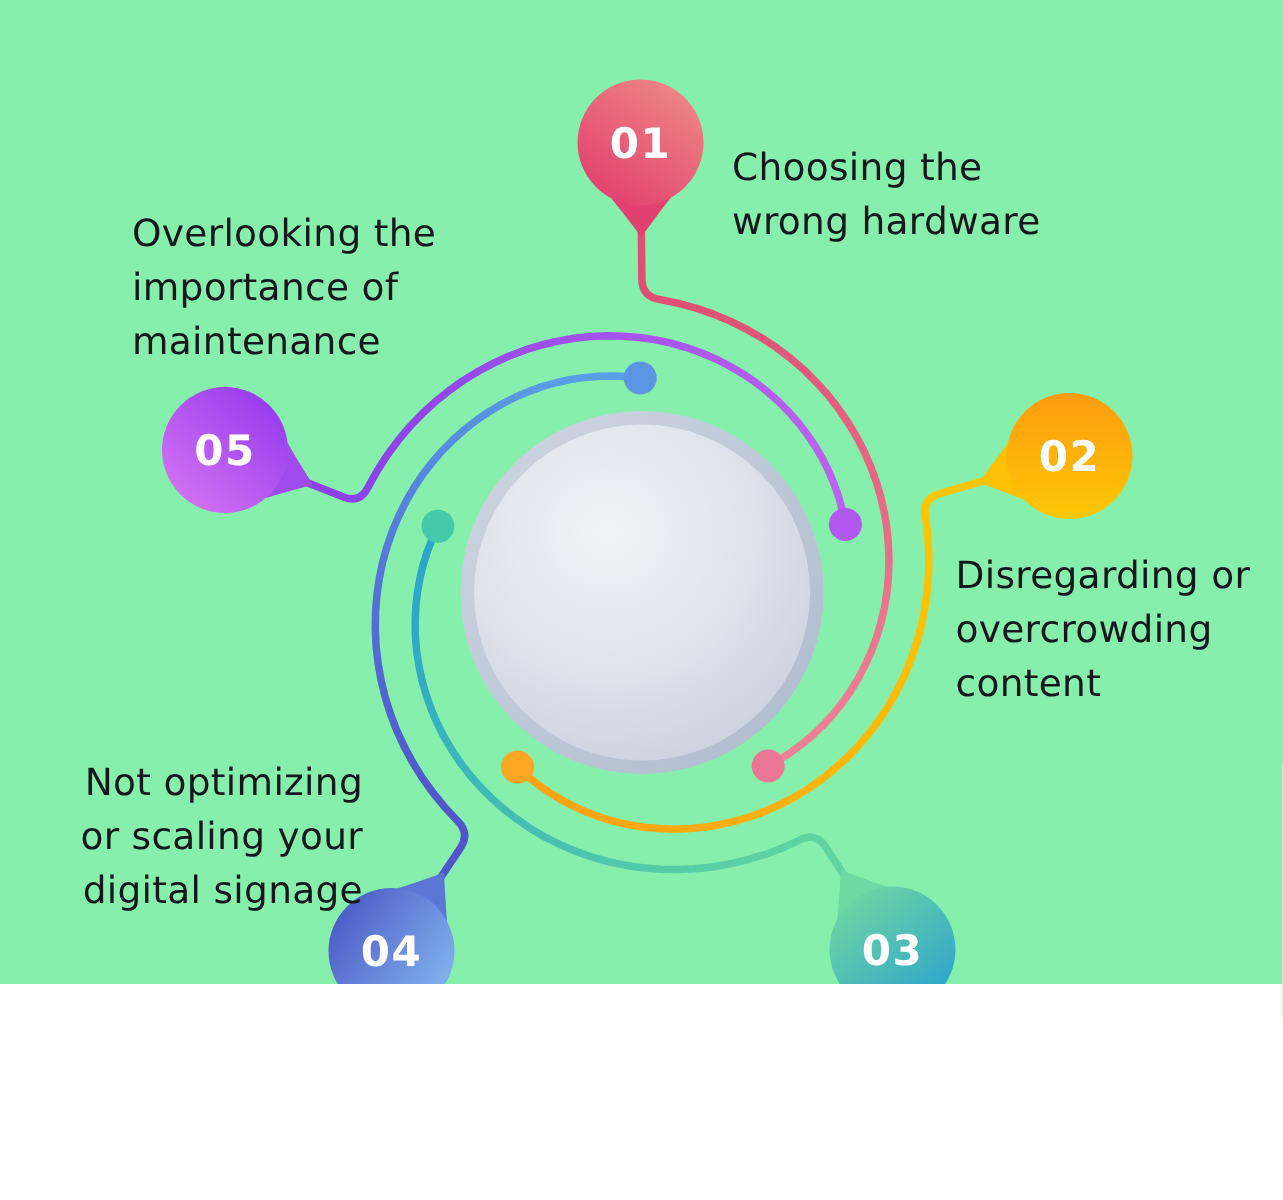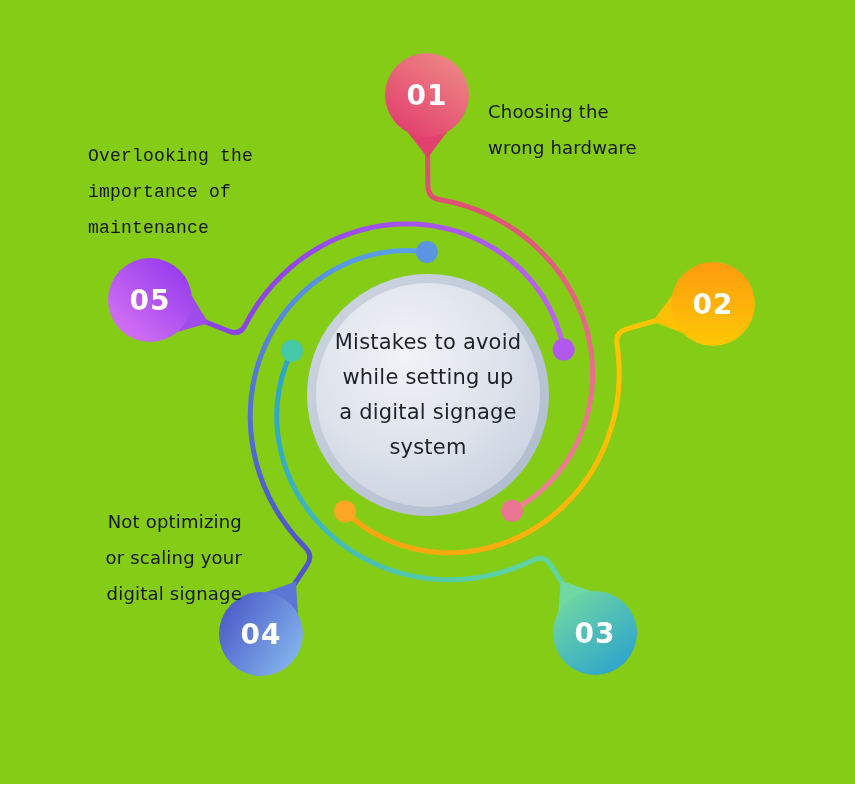--- a/index.html
+++ b/index.html
@@ -1,29 +1,29 @@
 <!DOCTYPE html>
 <html><head>
 <meta charset="utf-8">
 <style>
   html,body{margin:0;padding:0;background:#ffffff;}
   .stage{
-    position:relative;width:855px;height:784px;background:#84cc16;overflow:hidden;
+    position:relative;width:855px;height:656px;background:#86efac;overflow:hidden;
     font-family:"DejaVu Sans",sans-serif;
   }
   .stage svg{position:absolute;left:0;top:0;}
   .label{
-    position:absolute;font-size:18px;line-height:36px;font-weight:500;
+    position:absolute;font-size:25px;line-height:36px;font-weight:500;
     color:#15171c;white-space:pre-line;letter-spacing:0.2px;
   }
   .label-01{left:488px;top:94px;}
   .label-02{left:637px;top:366px;}
   .label-03{left:375px;top:642px;}
   .label-04{left:18px;top:504px;width:224px;text-align:right;}
-  .label-05{left:88px;top:138px;font-family:Liberation Mono, monospace;}
+  .label-05{left:88px;top:138px;}
   .center-title{
     position:absolute;left:428px;top:395px;transform:translate(-50%,-50%);
     width:250px;text-align:center;font-size:21px;line-height:35px;font-weight:500;
     color:#1d2129;white-space:pre-line;letter-spacing:0.2px;
   }
 </style>
 </head>
 <body>
 
 <div class="stage">
@@ -113,26 +113,25 @@
       </g>
       <g>
         <path d="M 150.0 300.0 L 229.0 331.3 Q 240.1 335.8 245.5 324.6 L 251.5 313.8 L 258.1 303.5 L 265.3 293.8 L 273.1 284.5 L 281.4 275.9 L 290.2 267.8 L 299.4 260.4 L 308.9 253.6 L 318.9 247.5 L 329.1 242.1 L 339.5 237.3 L 350.2 233.3 L 361.0 230.0 L 371.9 227.4 L 382.9 225.5 L 393.9 224.3 L 404.9 223.9 L 415.7 224.1 L 426.5 225.0 L 437.1 226.6 L 447.5 228.8 L 457.7 231.7 L 467.5 235.2 L 477.1 239.3 L 486.3 244.0 L 495.1 249.1 L 503.5 254.8 L 511.4 261.0 L 518.9 267.6 L 525.8 274.6 L 532.3 282.0 L 538.2 289.7 L 543.6 297.7 L 548.4 305.9 L 552.6 314.4 L 556.2 323.0 L 559.3 331.8 L 561.7 340.7 L 563.6 349.6" fill="none" stroke="url(#ag4)" stroke-width="5" stroke-linecap="round" stroke-linejoin="round"></path>
         <circle cx="563.6" cy="349.6" r="11" fill="#B158EF"></circle>
         <path d="M 191.7 295.4 Q 199.3 308.4 208.6 323.2 Q 191.6 327.7 177.2 332.0 Z" fill="#A04BEB"></path>
         <circle cx="150" cy="300" r="42" fill="url(#bg4)"></circle>
         <text x="150" y="310" text-anchor="middle" fill="#ffffff" font-size="28" font-weight="700" letter-spacing="1" font-family="DejaVu Sans, sans-serif">05</text>
       </g>
     </svg>
 
-  <div class="center-title">Mistakes to avoid
-while setting up
-a digital signage
-system</div>
 
   <div class="label label-01">Choosing the
 wrong hardware</div>
+  <div class="label label-02">Disregarding or
+overcrowding
+content</div>
   <div class="label label-04">Not optimizing
 or scaling your
 digital signage</div>
   <div class="label label-05">Overlooking the
 importance of
 maintenance</div>
 </div>
 
 </body></html>

